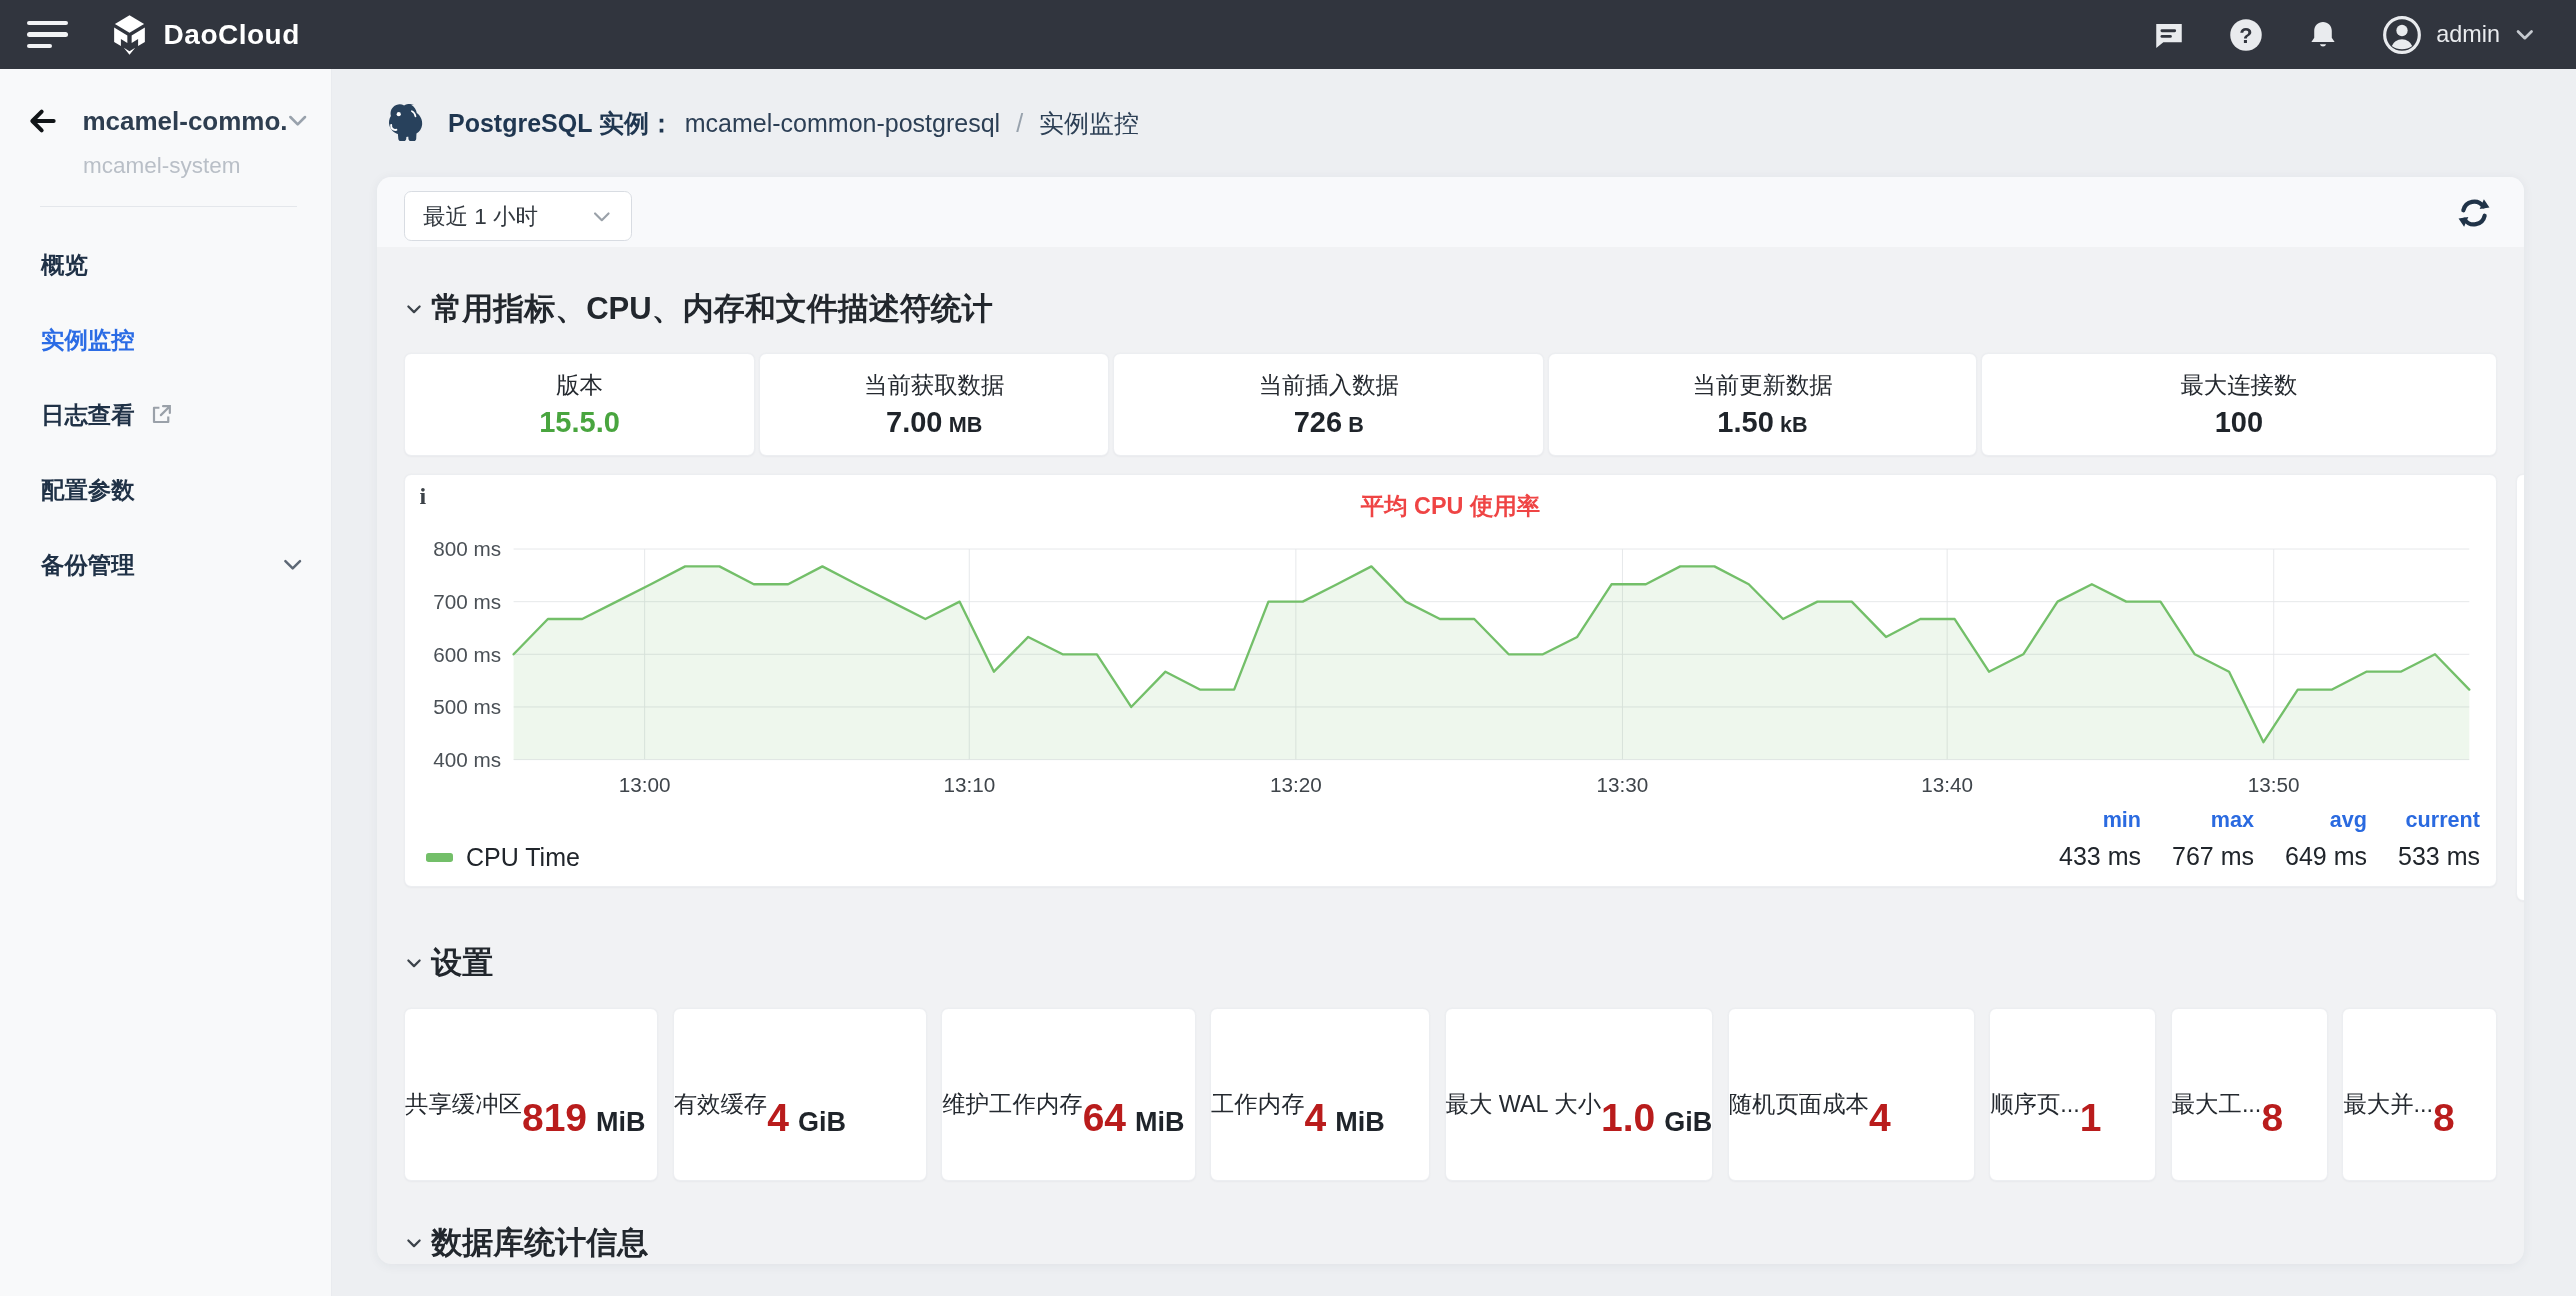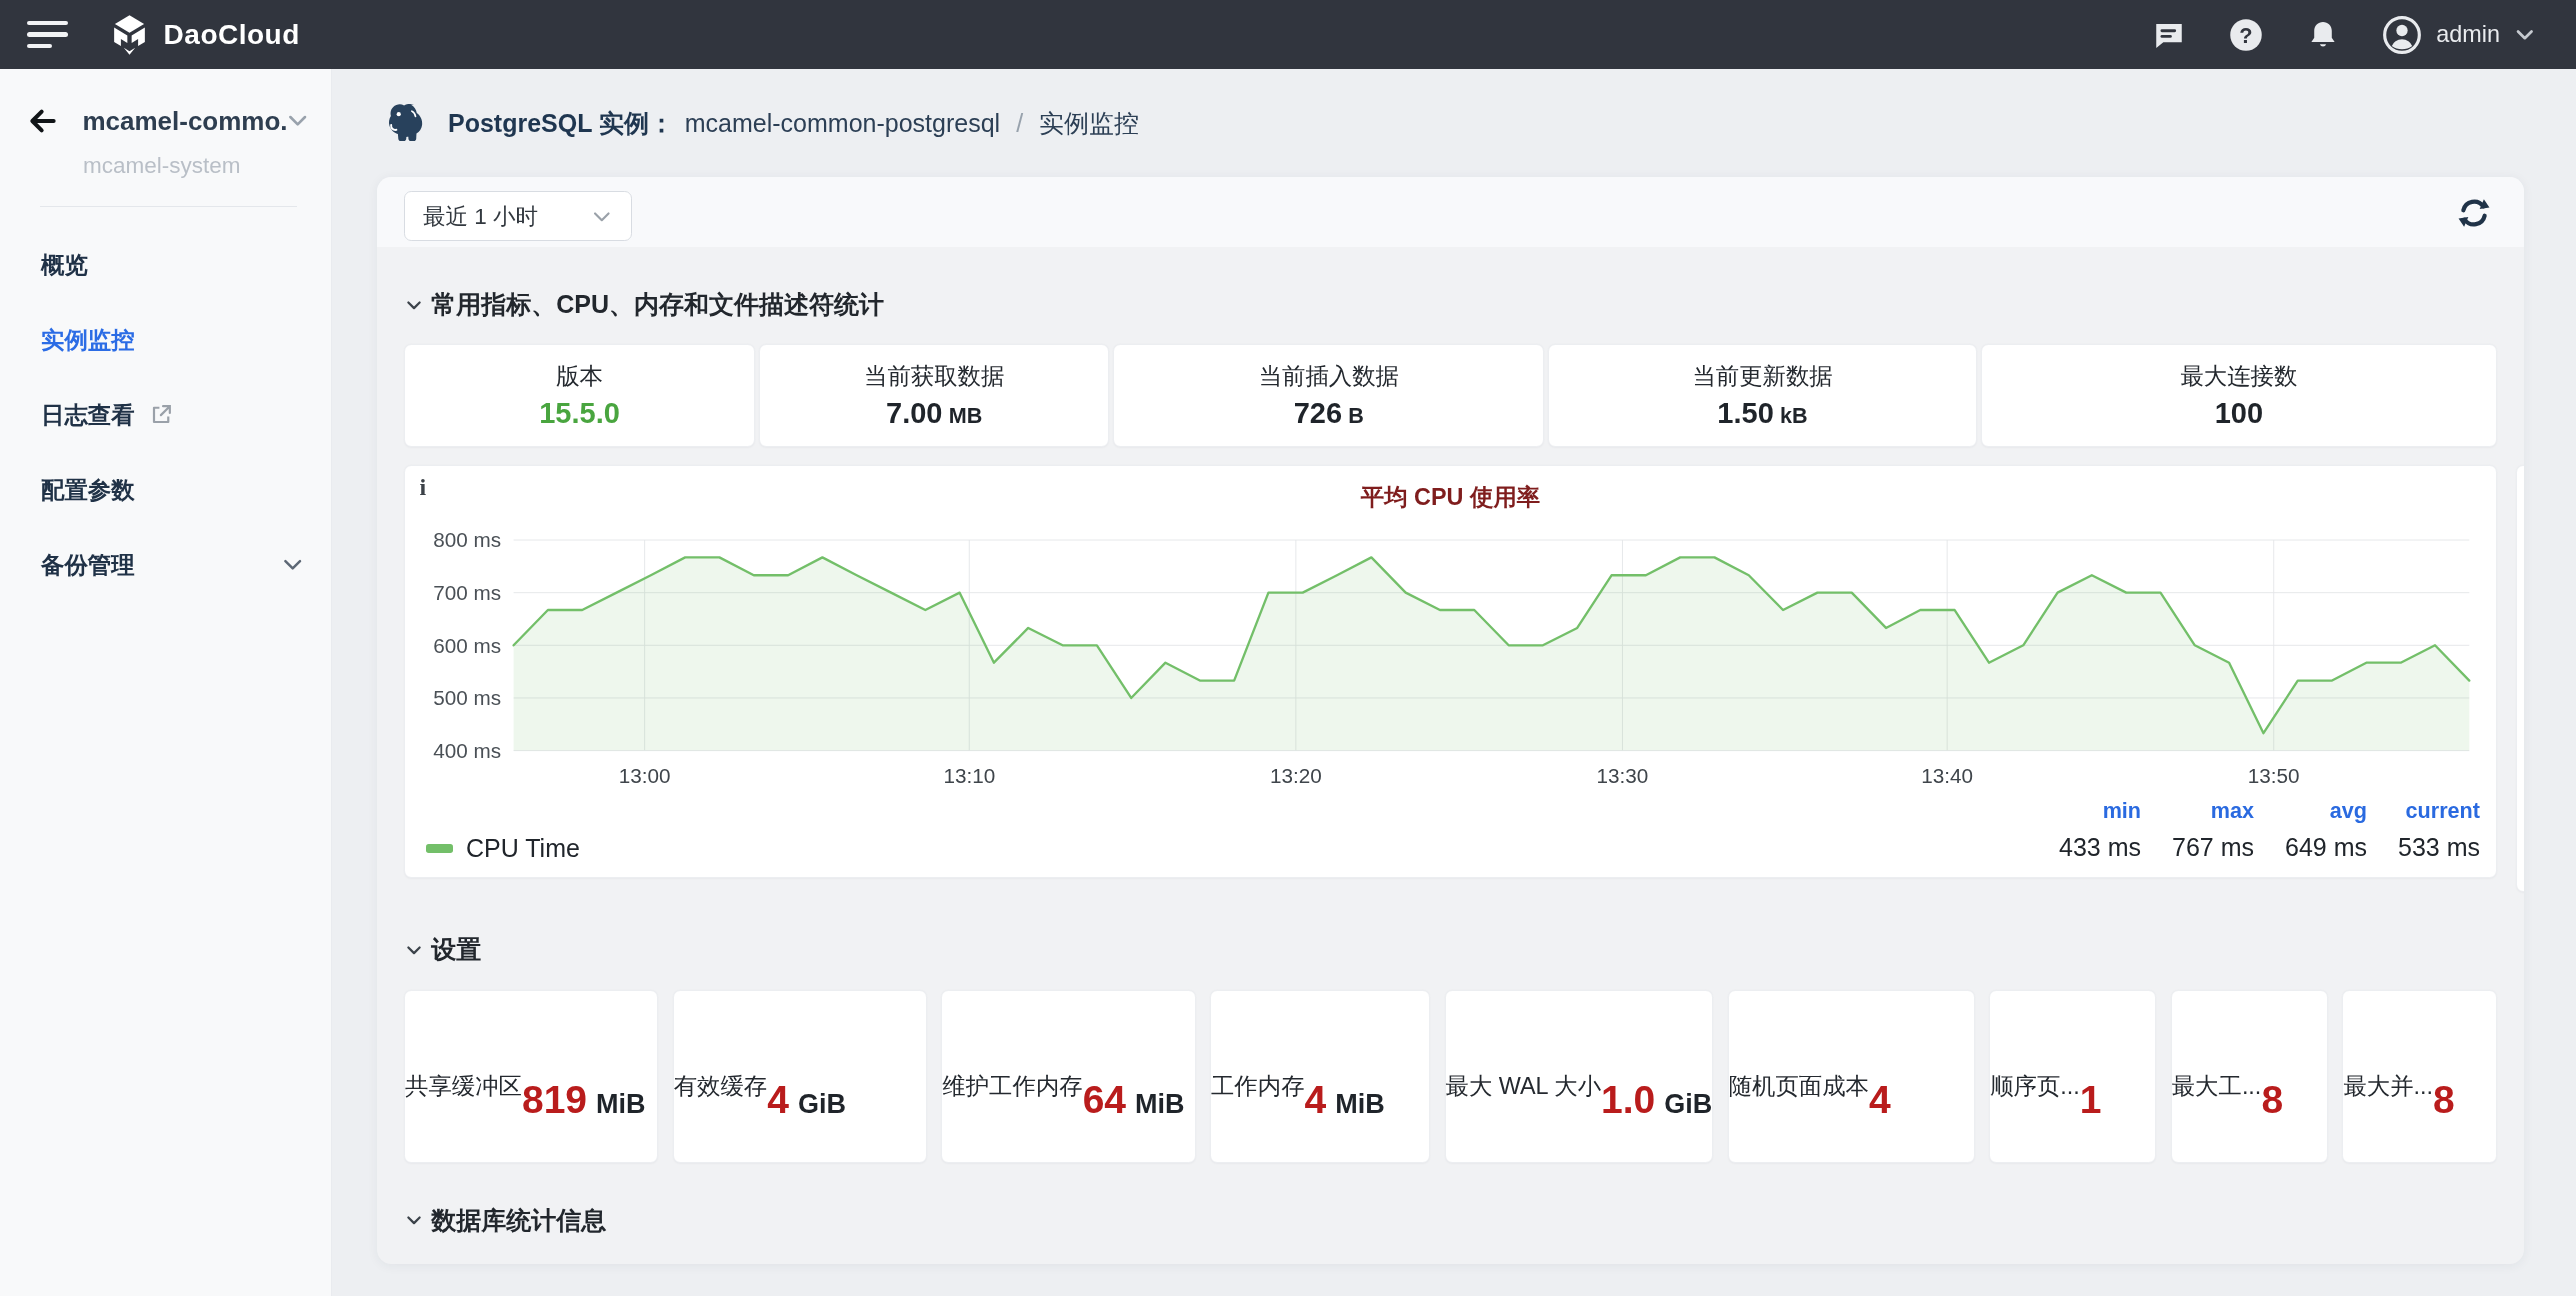--- a/index.html
+++ b/index.html
@@ -53,21 +53,21 @@
   .panel-toolbar { position:relative; height:70px; background:#f8f9fb; padding:14.4px 27px; }
   .time-select { width:228px; height:50px; background:#fff; border:0.9px solid #d8dce2; border-radius:7.2px;
     display:flex; align-items:center; justify-content:space-between; padding:0 18px; cursor:pointer; }
   .time-select-label { font-size:22.5px; color:#32383f; }
   .chev { width:21.6px; height:21.6px; color:#9aa1a9; }
   .refresh-btn { position:absolute; right:32px; top:18px; width:36px; height:36px; cursor:pointer; }
 
   .panel-content { padding:0 27px; }
   .section-title { display:flex; align-items:center; margin-top:41px; cursor:pointer; }
   .section-title .s-chev { width:20px; height:20px; color:#3c434a; margin-right:7.2px; }
-  .section-title .s-text { font-size:25px; font-weight:bold; color:#22272d; }
+  .section-title .s-text { font-size:31px; font-weight:bold; color:#22272d; }
 
   .card { background:#ffffff; border:0.9px solid #eceef1; border-radius:7.2px;
     box-shadow:0 0.9px 1.8px rgba(16,24,40,.04); }
 
   .stat-row { display:flex; gap:4px; margin-top:23.4px; }
   .stat-row .card { flex:1 1 0; height:103px; display:flex; flex-direction:column;
     align-items:center; justify-content:space-between; padding:14.4px 7.2px 16px; }
   .stat-row .card:nth-child(1){ flex-grow:381; }
   .stat-row .card:nth-child(2){ flex-grow:380; }
   .stat-row .card:nth-child(3){ flex-grow:472; }
@@ -75,21 +75,21 @@
   .stat-row .card:nth-child(5){ flex-grow:569; }
   .stat-title { font-size:23.4px; color:#24292f; font-weight:500; }
   .stat-value { font-size:29px; font-weight:bold; color:#1f242a; white-space:nowrap; }
   .stat-value .unit { font-size:21.6px; margin-left:6.3px; }
   .stat-value.green { color:#49a53f; }
 
   .charts-row { display:flex; gap:19px; margin-top:18px; align-items:flex-start; }
   .chart-card { flex:1 1 0; position:relative; padding:10.8px 16px 0; }
   .chart-info { position:absolute; left:14.4px; top:7.2px; font-family:"Liberation Serif","DejaVu Serif",serif;
     font-weight:bold; font-size:24px; color:#3c4248; }
-  .chart-title { text-align:center; font-size:23.4px; font-weight:600; color:#7f1d1d; margin-top:3.6px; }
+  .chart-title { text-align:center; font-size:23.4px; font-weight:600; color:#ef4444; margin-top:3.6px; }
   .chart-plot { width:100%; margin-top:18px; }
   .legend { display:table; width:100%; margin-top:3.6px; border-collapse:collapse; }
   .legend-tr { display:table-row; }
   .legend-cell { display:table-cell; padding-left:31px; text-align:right; white-space:nowrap;
     vertical-align:middle; font-size:25px; color:#20252b; height:40px; }
   .legend-cell.head { font-size:21.6px; font-weight:bold; color:#2a6ae0; height:32px; cursor:pointer; }
   .legend-cell.name { width:100%; text-align:left; padding-left:5.4px; }
   .swatch { display:inline-block; width:27px; height:9px; border-radius:2.7px; margin-right:12.6px;
     vertical-align:middle; }
   .legend-name-text { vertical-align:middle; }

